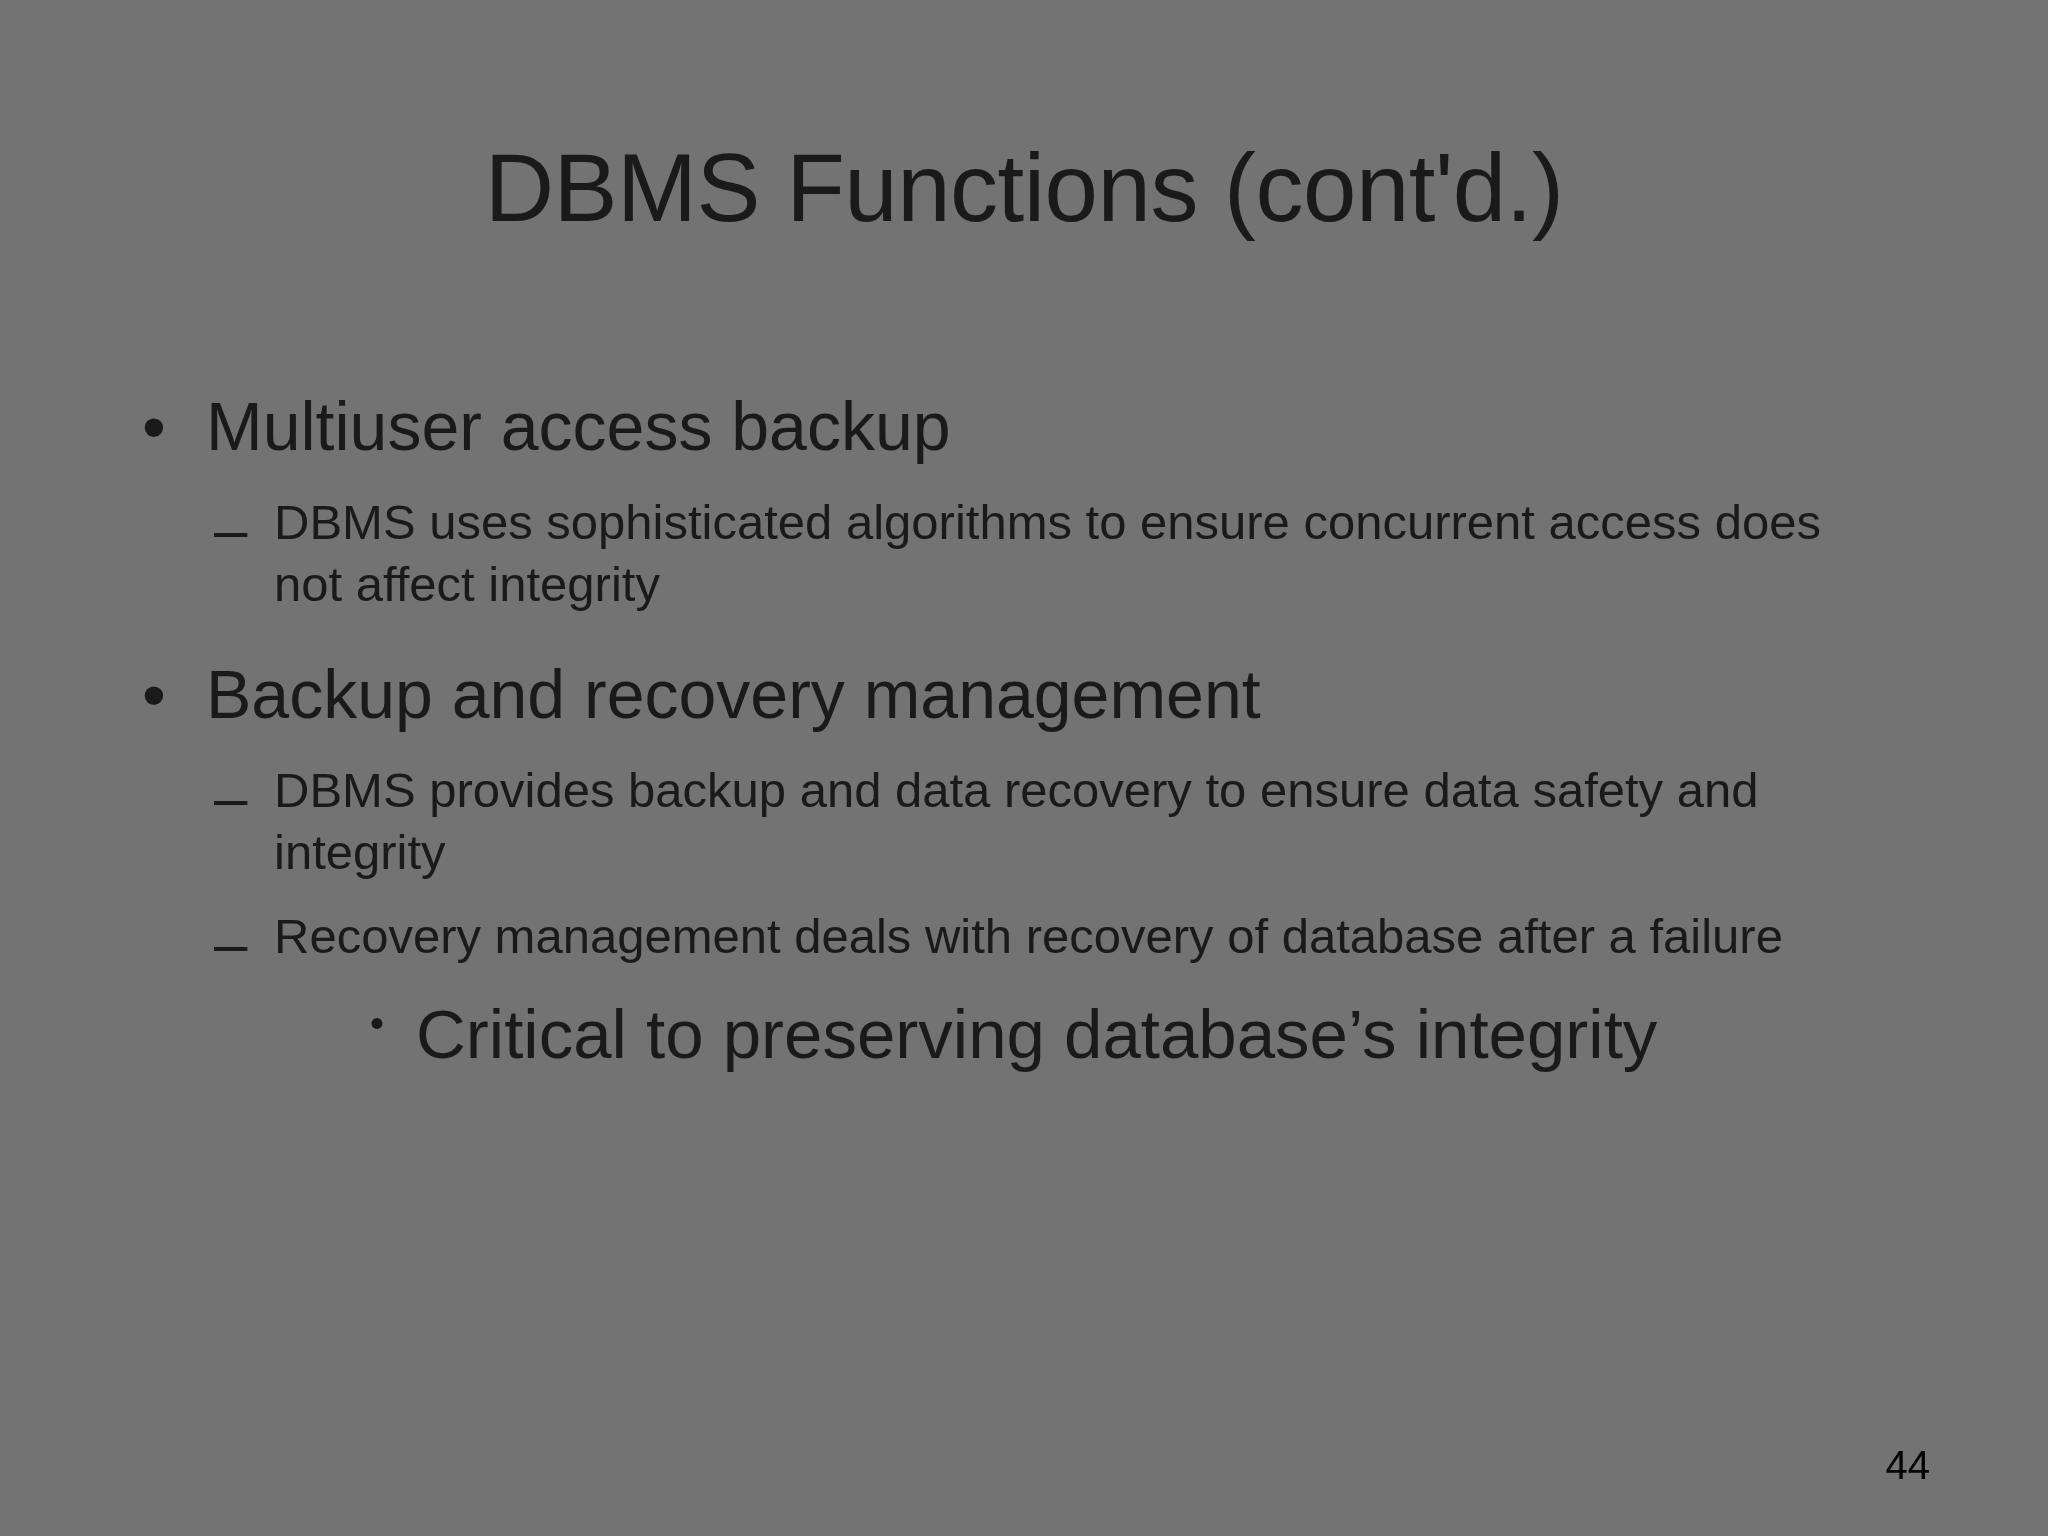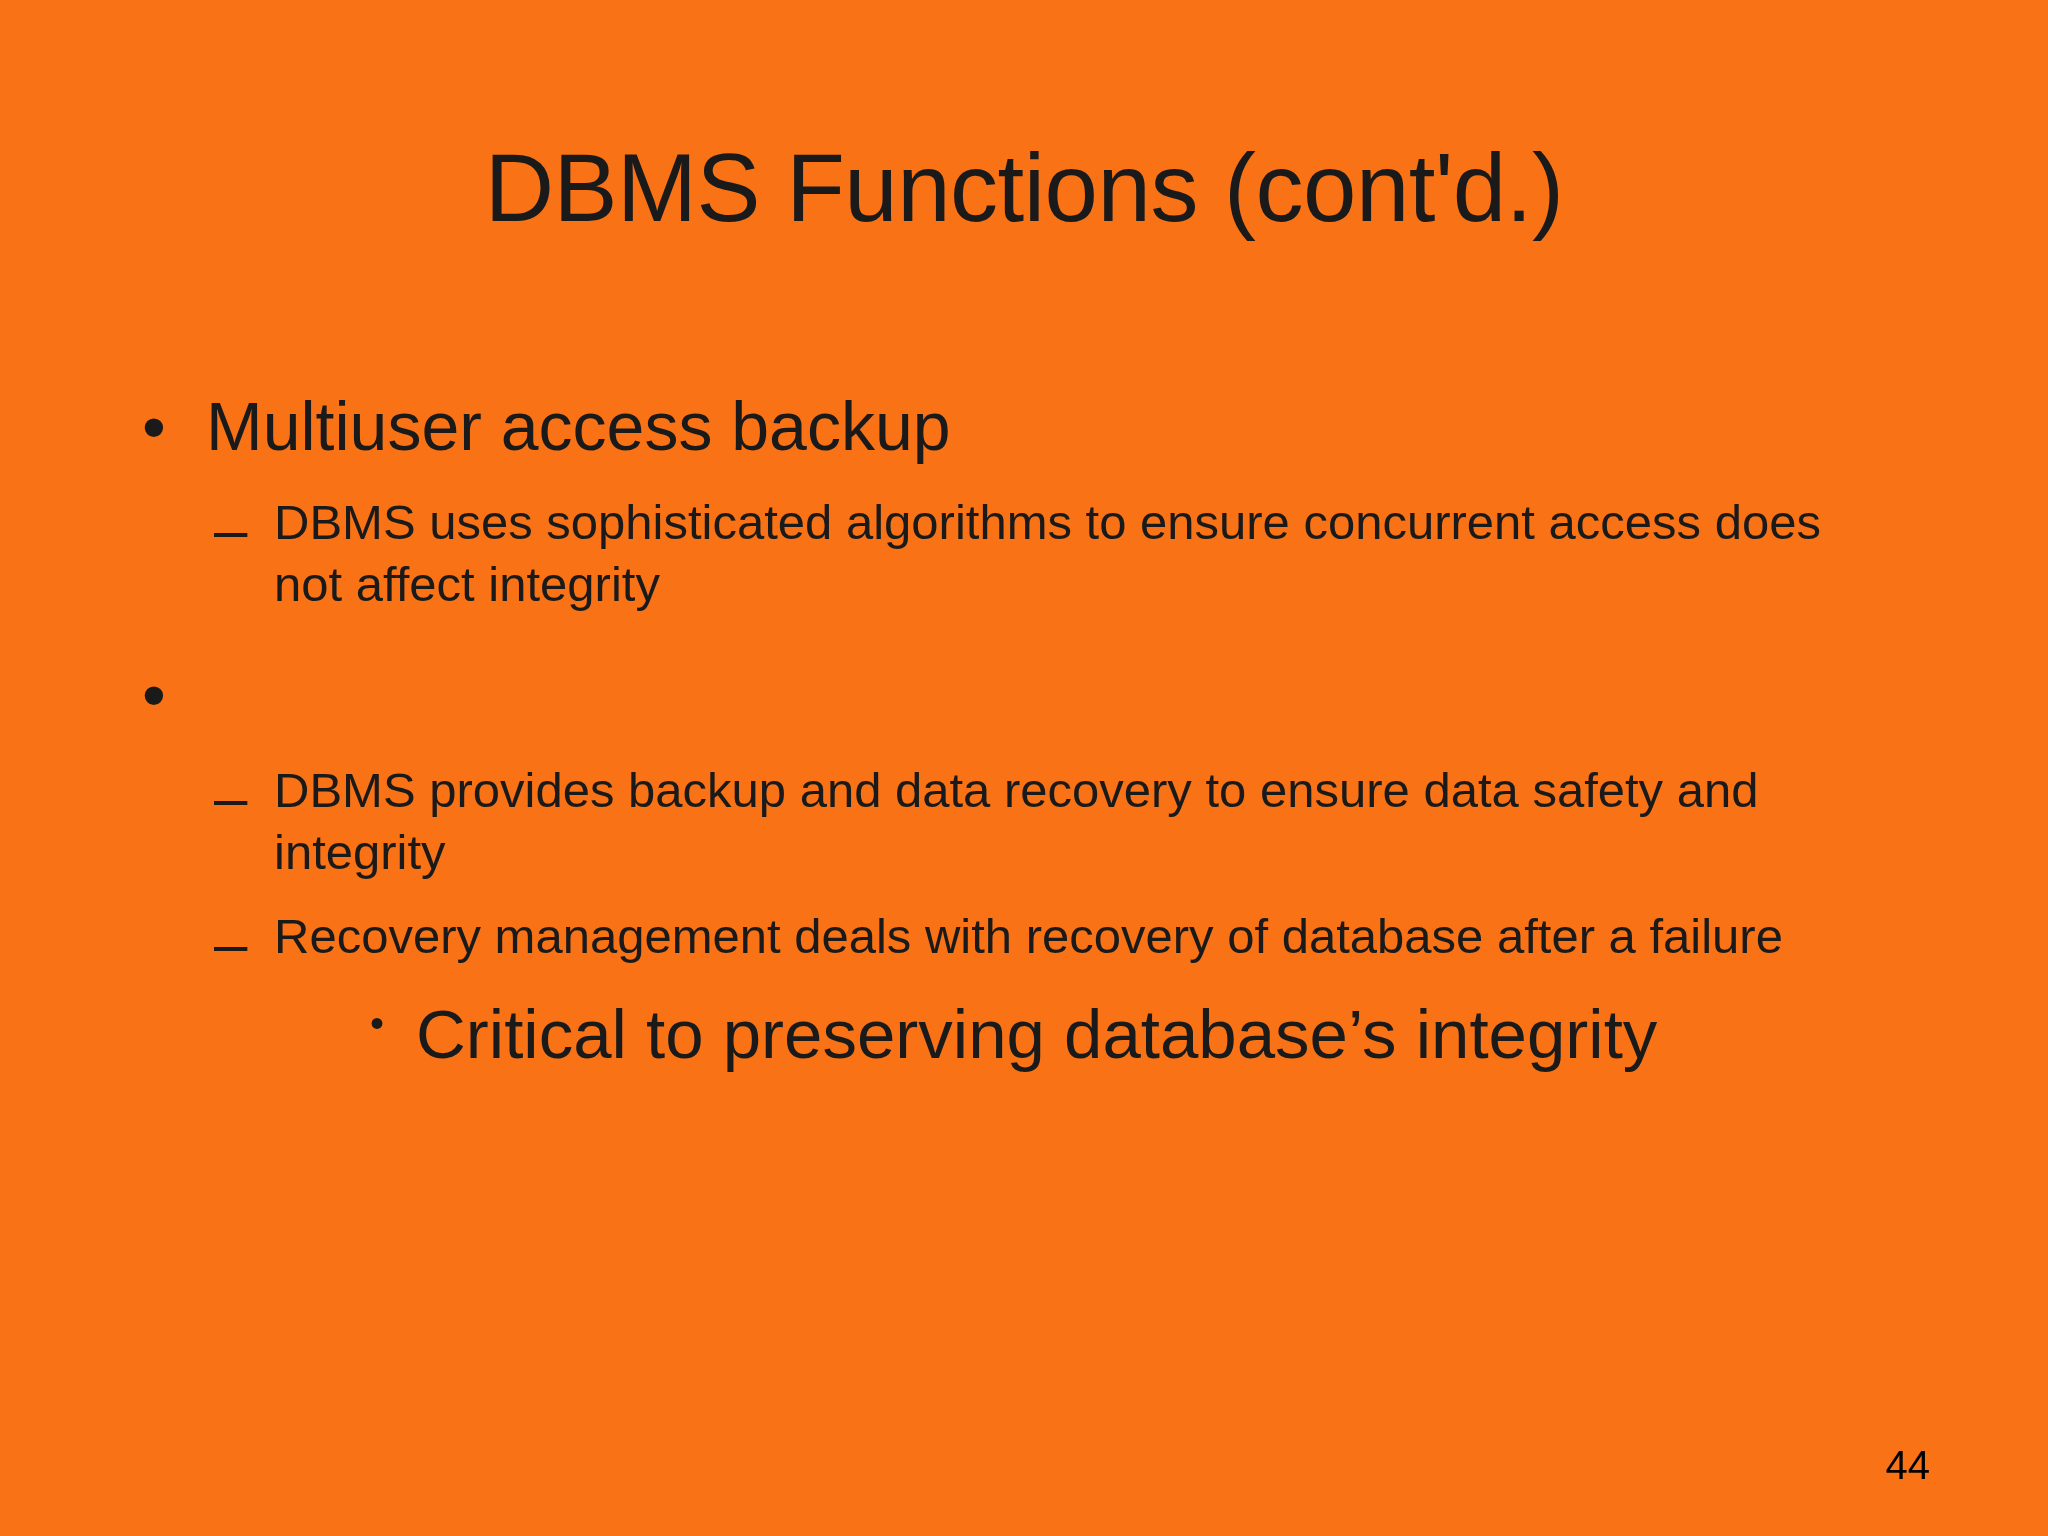--- a/index.html
+++ b/index.html
@@ -8,21 +8,21 @@
     background: #ffffff;
   }
   body {
     font-family: "Liberation Sans", sans-serif;
     color: #1a1a1a;
   }
   .slide {
     position: relative;
     width: 2048px;
     height: 1536px;
-    background: #f97316;
+    background: #737373;
     overflow: hidden;
     box-sizing: border-box;
   }
 
   
   .slide-title {
     position: absolute;
     left: 0;
     top: 138px;
     width: 2048px;
@@ -146,20 +146,21 @@
 
     <div class="bullet-row lvl2">
       <span class="marker">–</span>
       <span class="text">DBMS uses sophisticated algorithms to ensure concurrent access does not affect integrity</span>
     </div>
 
     <div class="block-gap"></div>
 
     <div class="bullet-row lvl1">
       <span class="marker">•</span>
+      <span class="text">Backup and recovery management</span>
     </div>
 
     <div class="block-gap-small"></div>
 
     <div class="bullet-row lvl2">
       <span class="marker">–</span>
       <span class="text">DBMS provides backup and data recovery to ensure data safety and integrity</span>
     </div>
 
     <div class="block-gap-small"></div>

